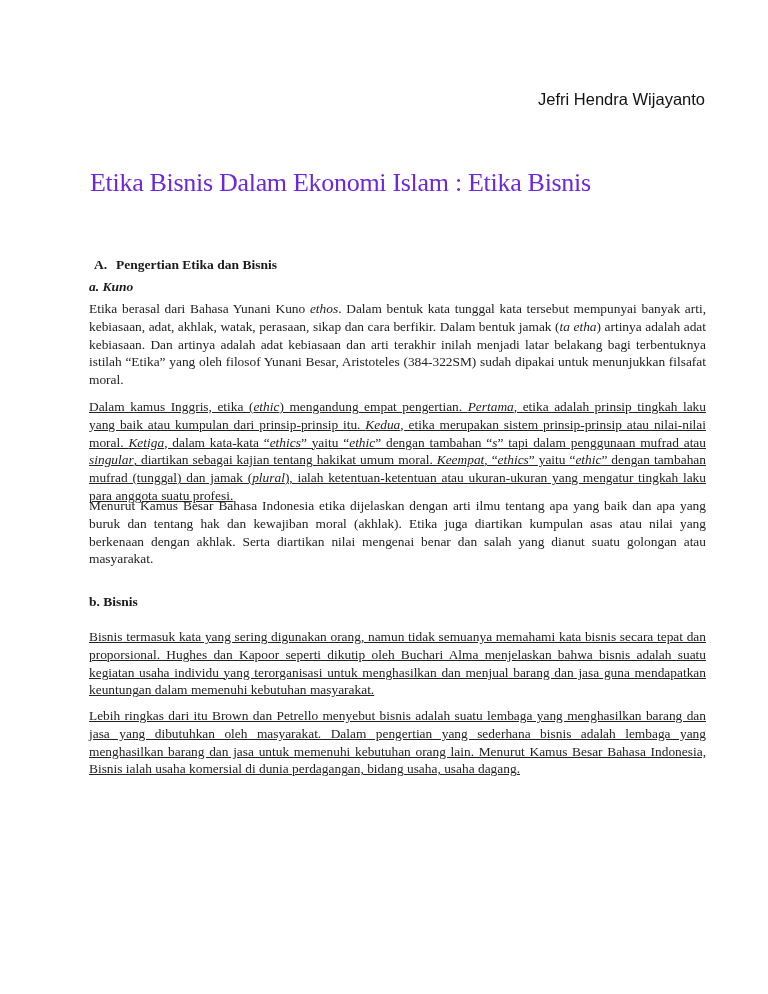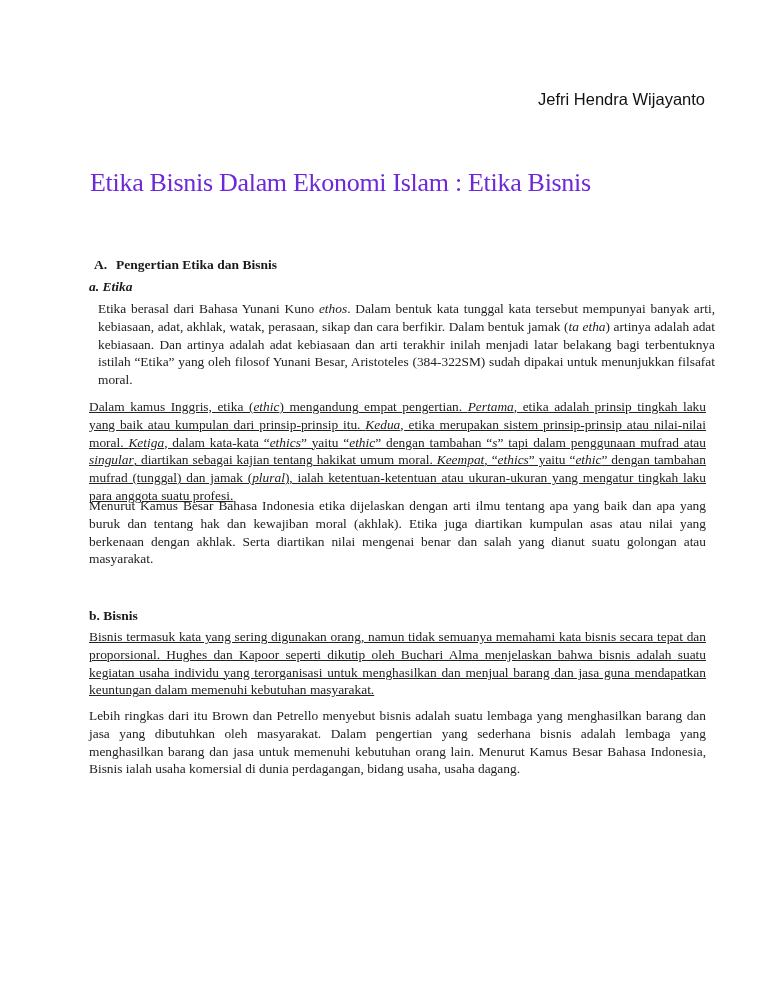--- a/index.html
+++ b/index.html
@@ -3,45 +3,45 @@
 <meta charset="utf-8">
 <style>
   html, body { margin: 0; padding: 0; background: #ffffff; }
   body { width: 768px; height: 994px; position: relative; overflow: hidden; color: #1a1a1a; }
   .author { position: absolute; right: 63px; top: 89px; text-align: right; font-family: "Liberation Sans", sans-serif; font-size: 16.5px; line-height: 21px; color: #111; }
   .title { position: absolute; left: 90px; top: 166px; width: 600px; font-family: "Liberation Serif", serif; font-size: 26px; line-height: 33px; color: #6d28d9; letter-spacing: -0.3px; }
   .h-a { position: absolute; left: 51px; top: 257px; font-family: "Liberation Serif", serif; font-weight: bold; font-size: 13.5px; margin-left: 43px; }
   .h-a .num { display: inline-block; width: 22px; }
   .sub { position: absolute; left: 89px; font-family: "Liberation Serif", serif; font-weight: bold; font-size: 13.5px; }
   .sub.etika { top: 279px; font-style: italic; }
-  .sub.bisnis { top: 608px; }
+  .sub.bisnis { top: 594px; }
   .para { position: absolute; left: 89px; width: 617px; font-family: "Liberation Serif", serif; font-size: 13.4px; line-height: 17.8px; text-align: justify; color: #222; }
-  .p1 { top: 300px; margin-left: 9px; }
+  .p1 { top: 300px; }
   .p2 { top: 398px; text-decoration: underline; }
   .p3 { top: 497px; }
   .p4 { top: 628px; text-decoration: underline; }
-  .p5 { top: 707px; }
+  .p5 { top: 707px; text-decoration: underline; }
   .para i { font-style: italic; }
 </style>
 </head>
 <body>
 
 <div class="author">
   <div>Jefri Hendra  Wijayanto</div>
 </div>
 
 <div class="title">
   <div>Etika Bisnis Dalam Ekonomi Islam : Etika Bisnis</div>
 </div>
 
 <div class="h-a">
   <span class="num">A.</span><span>Pengertian Etika dan Bisnis</span>
 </div>
 
-<div class="sub etika">a. Etika</div>
+<div class="sub etika">a. Kuno</div>
 
 <div class="para p1"><span>Etika berasal dari Bahasa Yunani  Kuno </span><i>ethos</i><span>. Dalam bentuk kata tunggal kata tersebut mempunyai banyak arti, kebiasaan, adat, akhlak, watak, perasaan, sikap dan cara berfikir.  Dalam bentuk jamak (</span><i>ta etha</i><span>) artinya  adalah adat kebiasaan.  Dan artinya  adalah adat kebiasaan dan arti terakhir inilah menjadi  latar belakang  bagi  terbentuknya  istilah  “Etika”  yang  oleh  filosof  Yunani  Besar, Aristoteles  (384-322SM) sudah dipakai untuk menunjukkan filsafat moral.</span></div>
 
 <div class="para p2"><span>Dalam kamus Inggris,  etika (</span><i>ethic</i><span>) mengandung  empat  pengertian.  </span><i>Pertama</i><span>, etika adalah prinsip tingkah  laku yang baik atau kumpulan  dari prinsip-prinsip  itu.  </span><i>Kedua</i><span>, etika merupakan sistem prinsip-prinsip  atau  nilai-nilai  moral.  </span><i>Ketiga</i><span>, dalam  kata-kata “</span><i>ethics</i><span>”  yaitu  “</span><i>ethic</i><span>”  dengan tambahan “</span><i>s</i><span>”  tapi dalam  penggunaan  mufrad  atau  </span><i>singular</i><span>,  diartikan  sebagai kajian tentang hakikat umum moral.  </span><i>Keempat</i><span>, “</span><i>ethics</i><span>”  yaitu “</span><i>ethic</i><span>”  dengan tambahan  mufrad  (tunggal)  dan jamak (</span><i>plural</i><span>),  ialah ketentuan-ketentuan  atau ukuran-ukuran  yang mengatur  tingkah  laku para anggota  suatu profesi.</span></div>
 
 <div class="para p3">Menurut  Kamus Besar Bahasa Indonesia  etika dijelaskan  dengan arti ilmu  tentang  apa yang baik dan apa yang buruk dan tentang  hak dan kewajiban moral (akhlak).  Etika juga  diartikan kumpulan asas atau nilai  yang berkenaan dengan akhlak.  Serta diartikan  nilai  mengenai  benar dan salah yang dianut  suatu  golongan  atau masyarakat.</div>
 
 <div class="sub bisnis">b. Bisnis</div>
 
 <div class="para p4">Bisnis  termasuk  kata yang sering  digunakan  orang, namun  tidak semuanya  memahami  kata bisnis secara tepat dan proporsional.  Hughes  dan Kapoor seperti dikutip  oleh Buchari Alma menjelaskan bahwa bisnis  adalah suatu  kegiatan  usaha individu  yang  terorganisasi  untuk  menghasilkan  dan menjual barang dan jasa guna mendapatkan keuntungan  dalam memenuhi  kebutuhan masyarakat.</div>

